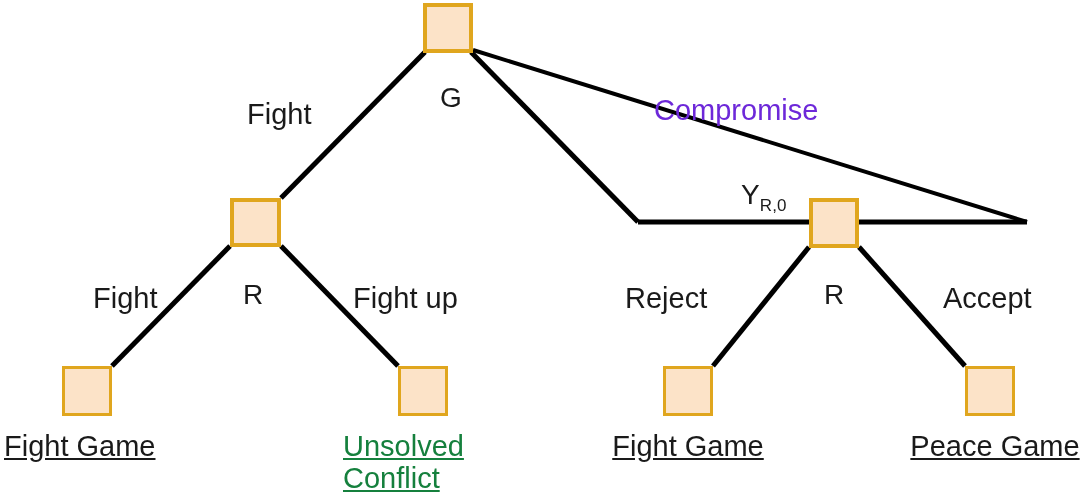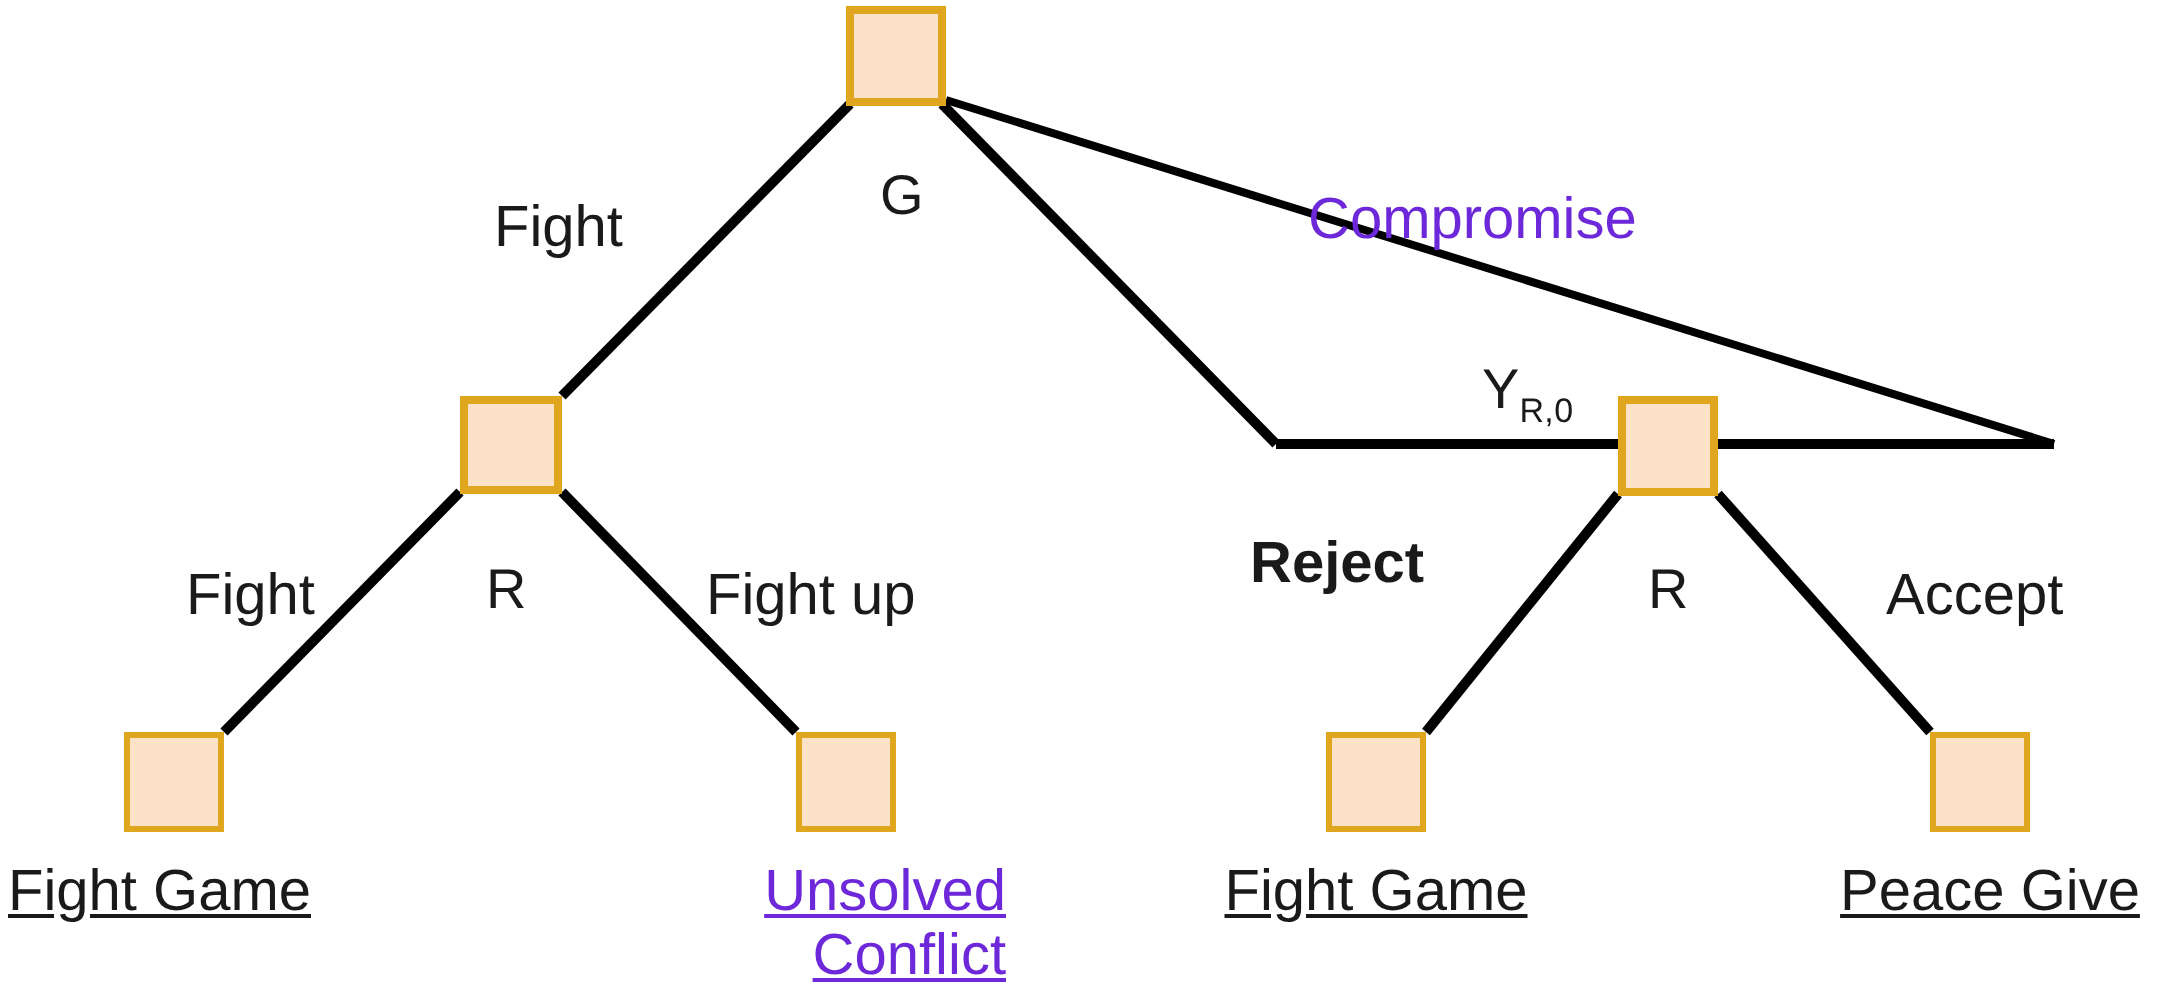--- a/index.html
+++ b/index.html
@@ -87,21 +87,21 @@
     </div>
   <div id="labels-layer">
       <div class="lbl node-name" style="left: 440px; top: 84px; color: rgb(26, 26, 26);">G</div>
       <div class="lbl node-name" style="left: 243px; top: 281px; color: rgb(26, 26, 26);">R</div>
       <div class="lbl node-name" style="left: 824px; top: 281px; color: rgb(26, 26, 26);">R</div>
       <div class="lbl node-name" style="left: 741px; top: 181px; color: rgb(26, 26, 26); text-align: center;"><span>Y</span><span class="sub">R,0</span></div>
       <div class="lbl" style="left: 247px; top: 100px; color: rgb(26, 26, 26);">Fight</div>
       <div class="lbl" style="left: 654px; top: 96px; color: #6d28d9;">Compromise</div>
       <div class="lbl" style="left: 93px; top: 284px; color: rgb(26, 26, 26);">Fight</div>
       <div class="lbl" style="left: 353px; top: 284px; color: rgb(26, 26, 26);">Fight up</div>
-      <div class="lbl" style="left: 625px; top: 268px; color: rgb(26, 26, 26); font-weight: bold;">Reject</div>
+      <div class="lbl" style="left: 625px; top: 284px; color: rgb(26, 26, 26);">Reject</div>
       <div class="lbl" style="left: 943px; top: 284px; color: rgb(26, 26, 26);">Accept</div>
       <div class="lbl multiline" style="left: 4px; top: 430px; width: 166px; text-align: left; color: rgb(26, 26, 26);">Fight Game</div>
-      <div class="lbl multiline" style="left: 343px; top: 430px; width: 160px; text-align: right; color: #6d28d9;">Unsolved Conflict</div>
+      <div class="lbl multiline" style="left: 343px; top: 430px; width: 160px; text-align: left; color: #15803d;">Unsolved Conflict</div>
       <div class="lbl multiline" style="left: 605px; top: 430px; width: 166px; text-align: center; color: rgb(26, 26, 26);">Fight Game</div>
-      <div class="lbl multiline" style="left: 909px; top: 430px; width: 172px; text-align: center; color: rgb(26, 26, 26);">Peace Give</div>
+      <div class="lbl multiline" style="left: 909px; top: 430px; width: 172px; text-align: center; color: rgb(26, 26, 26);">Peace Game</div>
     </div>
 
 </div>
 
 </body></html>

